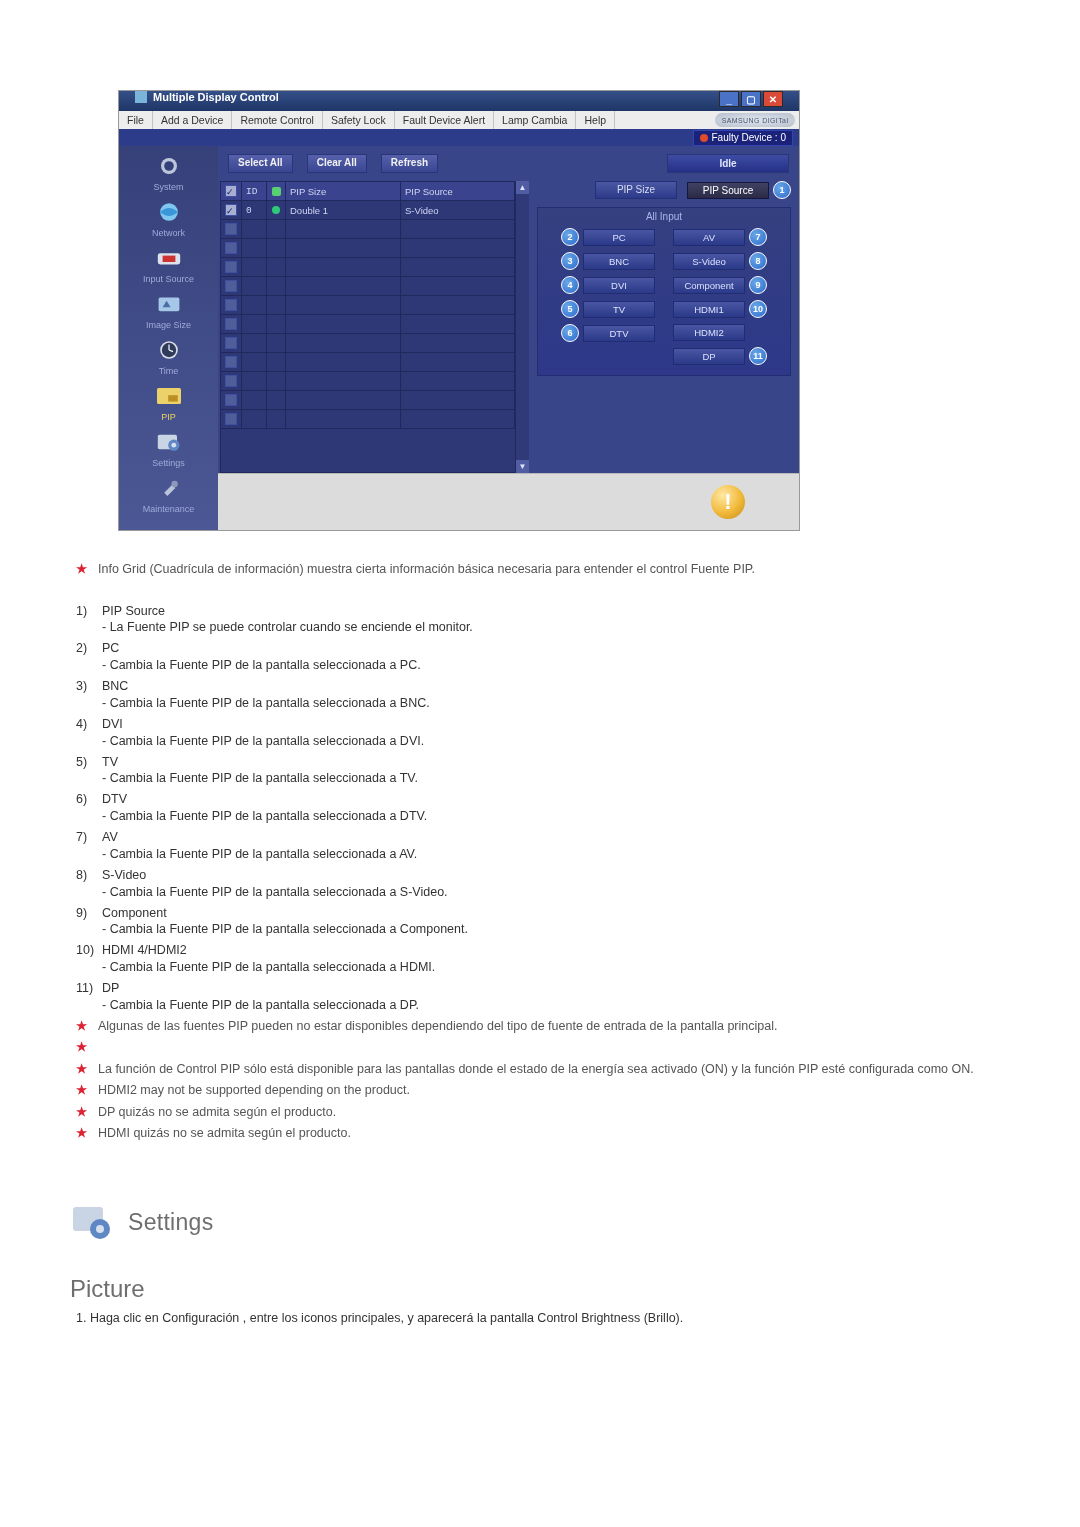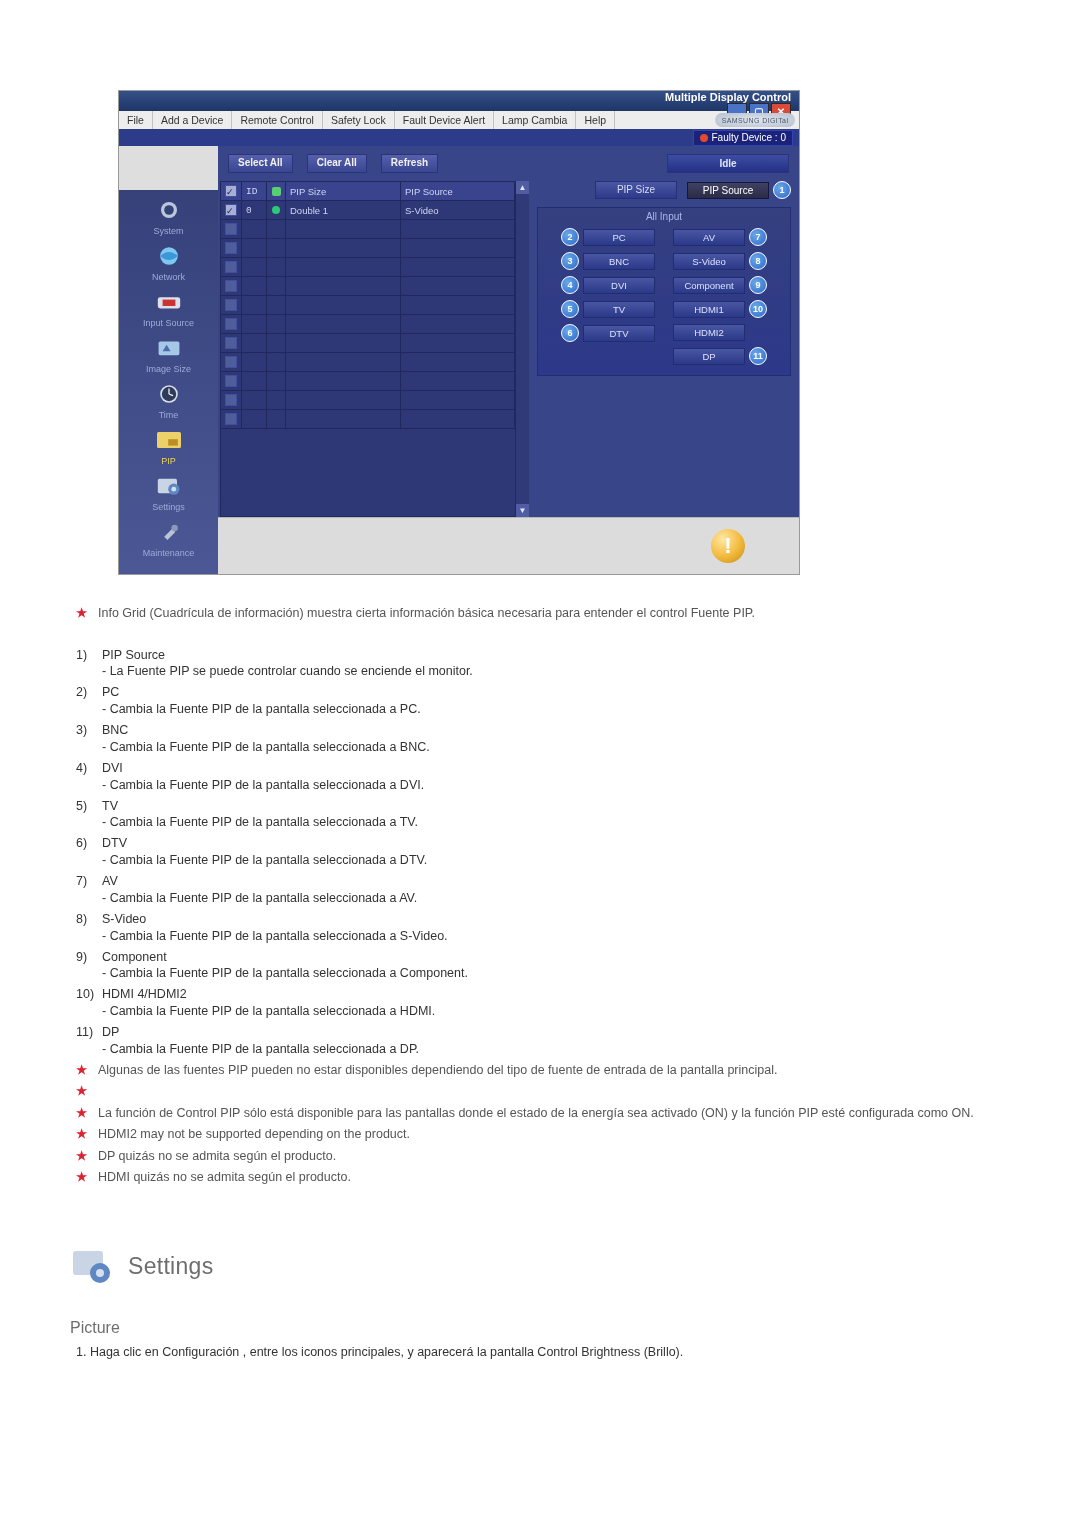--- a/index.html
+++ b/index.html
@@ -18,28 +18,27 @@
   
   .app-window {
     width: 680px;
     margin: 30px 0 30px 48px;
     border: 1px solid #999;
     background: #e9e9e9;
     box-shadow: 0 0 0 rgba(0,0,0,0);
   }
   .titlebar {
     display: flex;
-    align-items: flex-end;
+    align-items: flex-start;
     background: linear-gradient(to bottom, #355089, #1e3566);
     color: #fff;
     font-weight: bold;
     font-size: 11px;
     height: 20px;
-    padding: 0 8px;
-    flex-direction: column;
+    padding: 0 16px;
   }
   .titlebar .app-icon {
     width: 12px;
     height: 12px;
     background: #7ab5d9;
     margin-right: 6px;
   }
   .titlebar .title-text { flex: 1; }
   .win-btns { display: flex; gap: 2px; }
   .win-btn {
@@ -108,21 +107,20 @@
   .app-body {
     display: flex;
     background: #dedede;
     min-height: 360px;
   }
   
   .sidebar {
     width: 99px;
     background: linear-gradient(to bottom, #36417a, #4b5895);
     padding: 6px 0 10px 0;
-    margin-top: 44px;
   }
   .side-item {
     display: flex;
     flex-direction: column;
     align-items: center;
     color: #9daad9;
     font-size: 9px;
     margin-bottom: 6px;
   }
   .side-item.active { color: #e9d25f; }
@@ -320,21 +318,21 @@
     display: flex;
     align-items: center;
     justify-content: center;
   }
   .big-section .sec-title {
     font-size: 23px;
     color: #6e6e6e;
     letter-spacing: 0.3px;
   }
   .sub-title {
-    font-size: 16px;
+    font-size: 24px;
     color: #6e6e6e;
     margin: 32px 0 8px 0;
   }
   .sub-step {
     font-size: 12.5px;
     margin-left: 6px;
   }
 </style>
 </head>
 <body>

